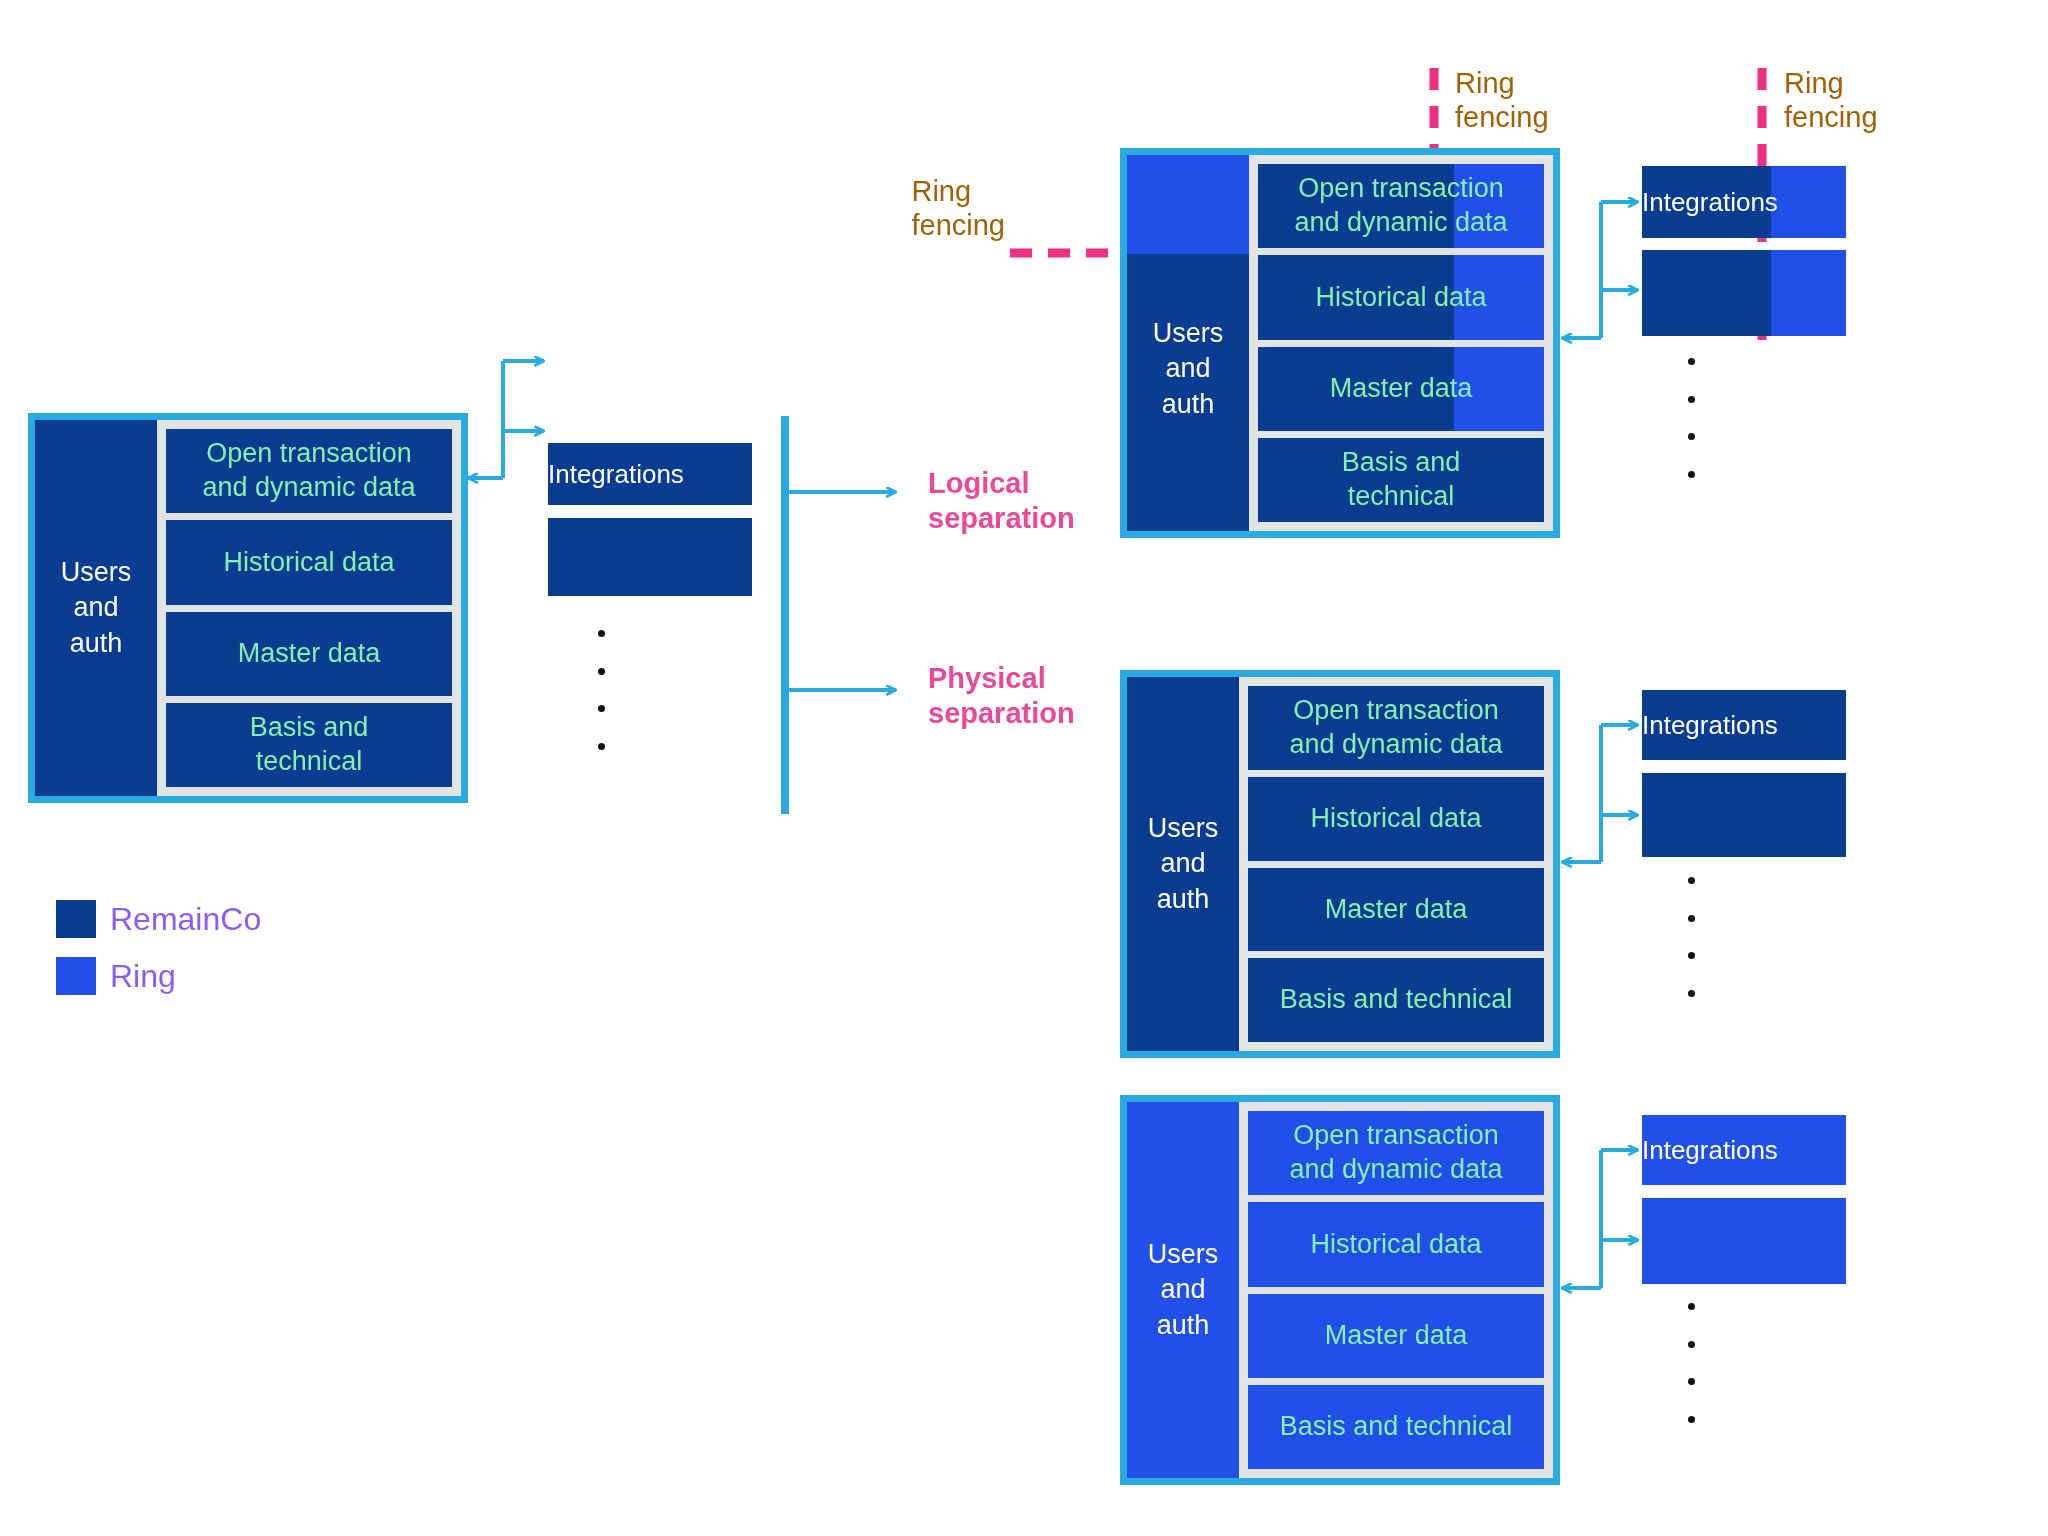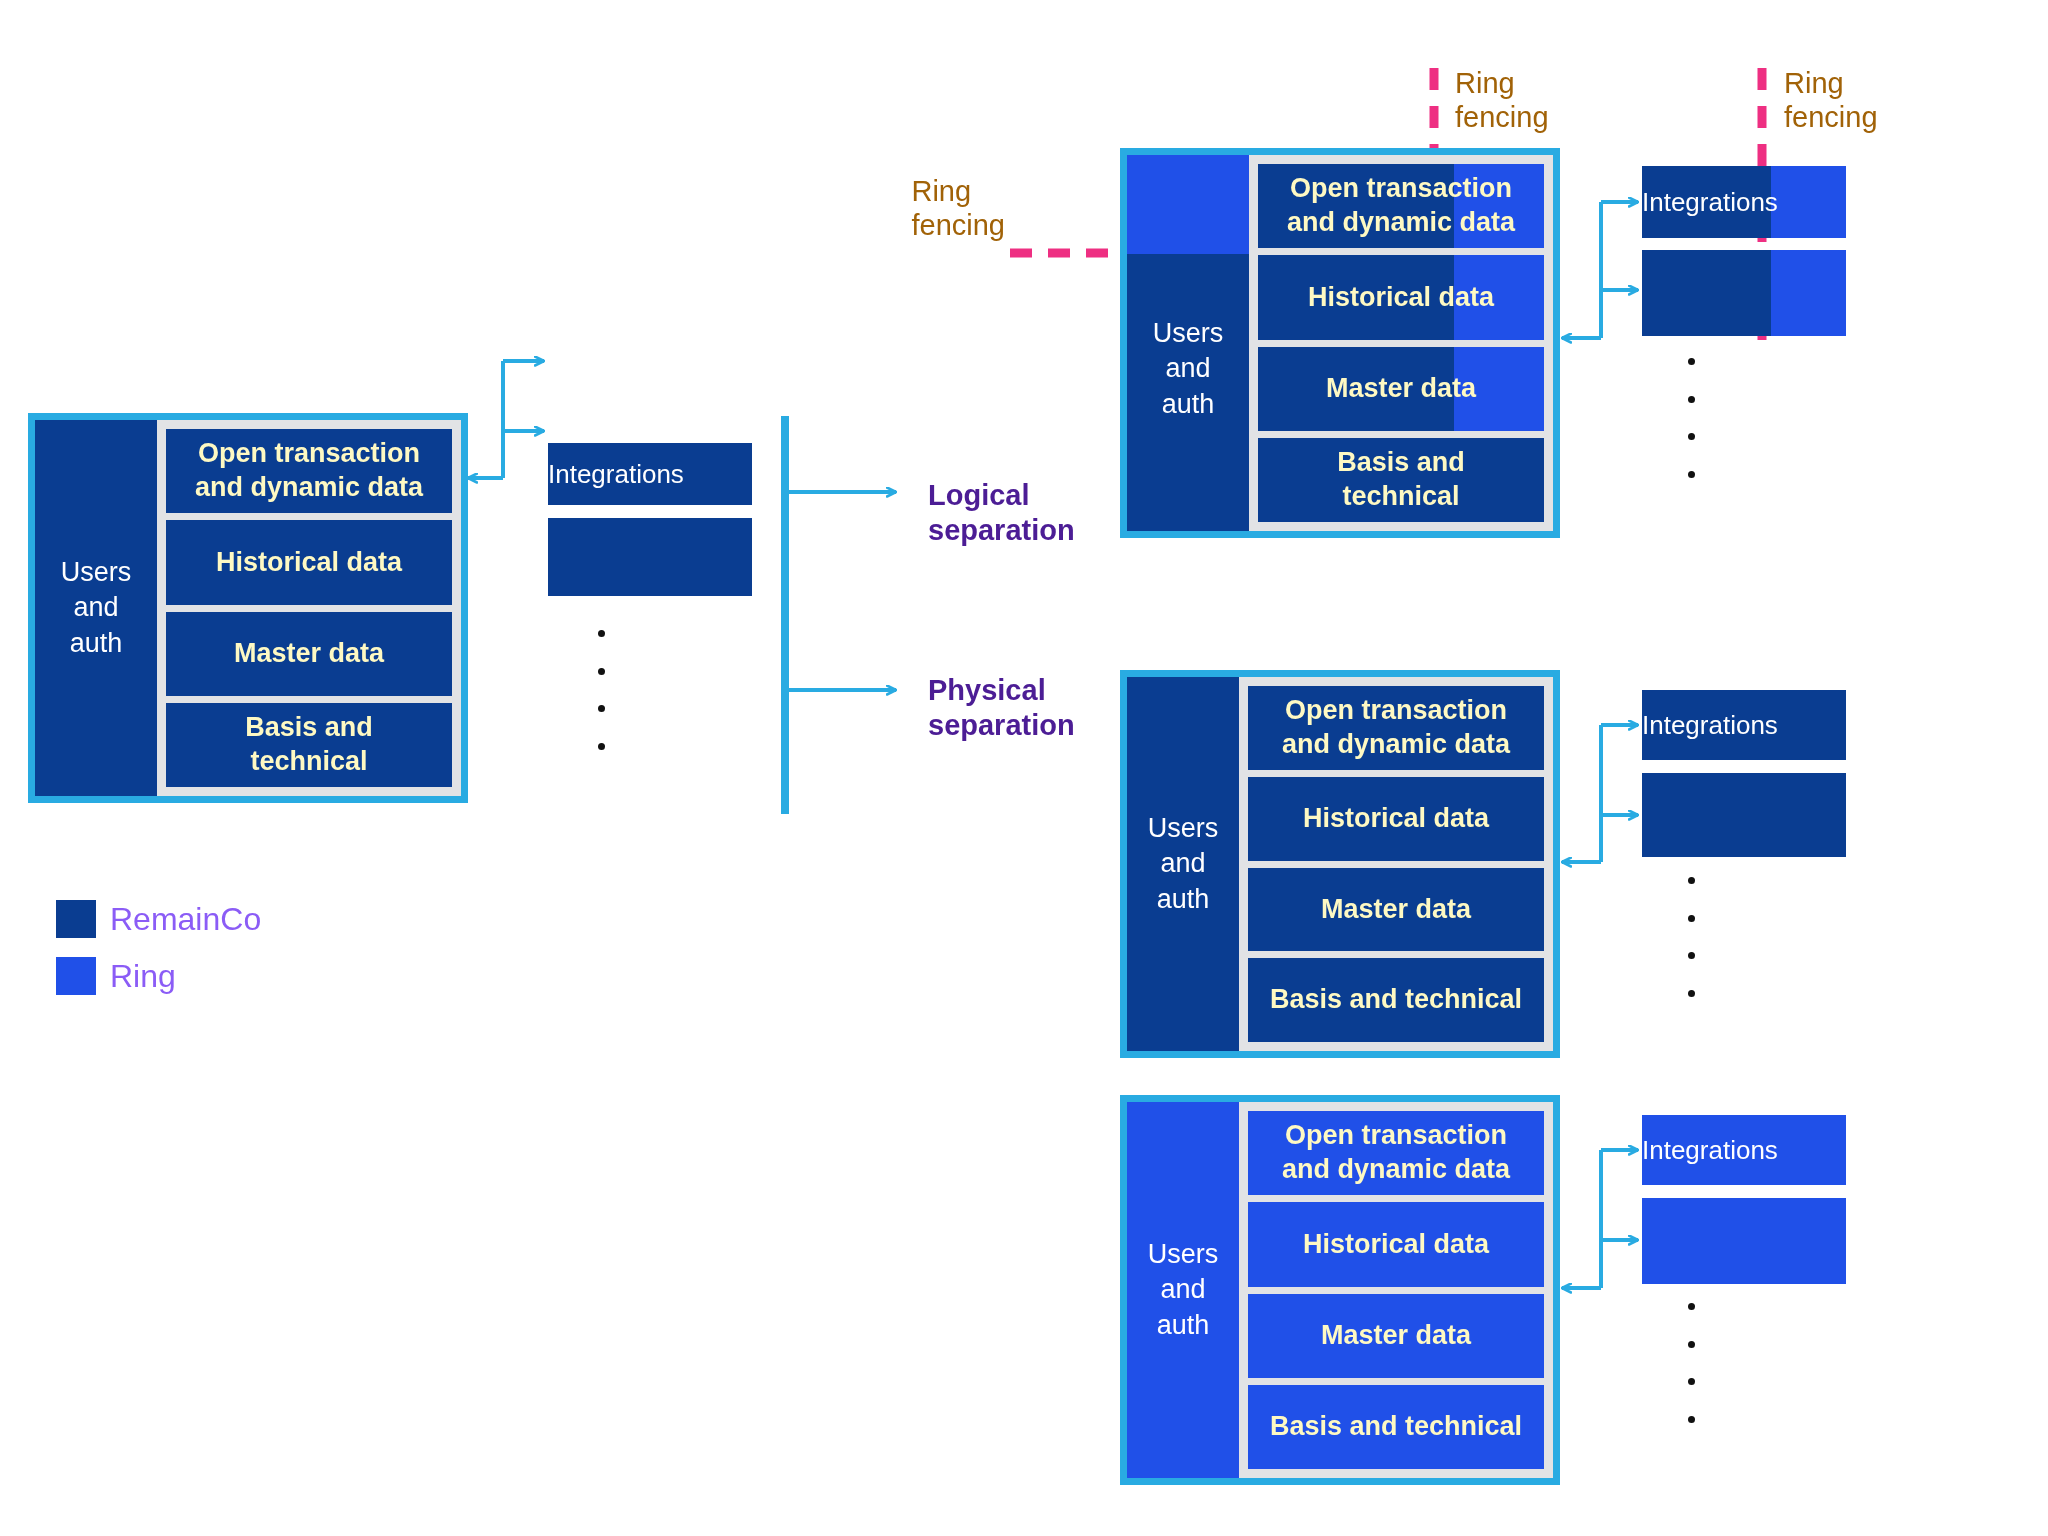--- a/index.html
+++ b/index.html
@@ -12,36 +12,36 @@
 
   
   .sys{position:absolute;box-sizing:border-box;background:#29ABE2;padding:7px;}
   .sys-inner{position:relative;width:100%;height:100%;display:flex;}
   .auth{position:relative;box-sizing:border-box;display:flex;align-items:center;
         justify-content:center;text-align:center;color:#ffffff;line-height:1.3;}
   .auth .auth-label{position:relative;z-index:3;}
   .stack{position:relative;flex:1;box-sizing:border-box;background:#E2E3E5;
          display:flex;flex-direction:column;}
   .row{position:relative;box-sizing:border-box;flex:1;margin:0;display:flex;
-       align-items:center;justify-content:center;text-align:center;color:#fef9c3;
-       line-height:1.25;overflow:hidden;font-weight:bold;}
+       align-items:center;justify-content:center;text-align:center;color:#86efac;
+       line-height:1.25;overflow:hidden;}
   .row + .row{margin-top:7px;}
 
   
   .splitfill{position:absolute;top:0;bottom:0;right:0;}
 
   
   .intbox{position:absolute;box-sizing:border-box;display:flex;align-items:center;
           justify-content:flex-start;color:#fff;overflow:hidden;}
   .dots{position:absolute;display:flex;flex-direction:column;align-items:center;}
   .dots i{display:block;width:7px;height:7px;border-radius:50%;background:#111;}
 
   
   .ringlabel{position:absolute;color:#a16207;line-height:1.18;}
-  .seplabel{position:absolute;color:#4c1d95;font-weight:bold;line-height:1.2;margin-top:12px;}
+  .seplabel{position:absolute;color:#ec4899;font-weight:bold;line-height:1.2;}
   .legend-sw{position:absolute;}
   .legend-tx{position:absolute;color:#8b5cf6;}
 
   svg.overlay{position:absolute;left:0;top:0;width:2048px;height:1536px;
               pointer-events:none;overflow:visible;}
 </style>
 </head>
 <body>
 
 <svg class="overlay" viewBox="0 0 2048 1536">

